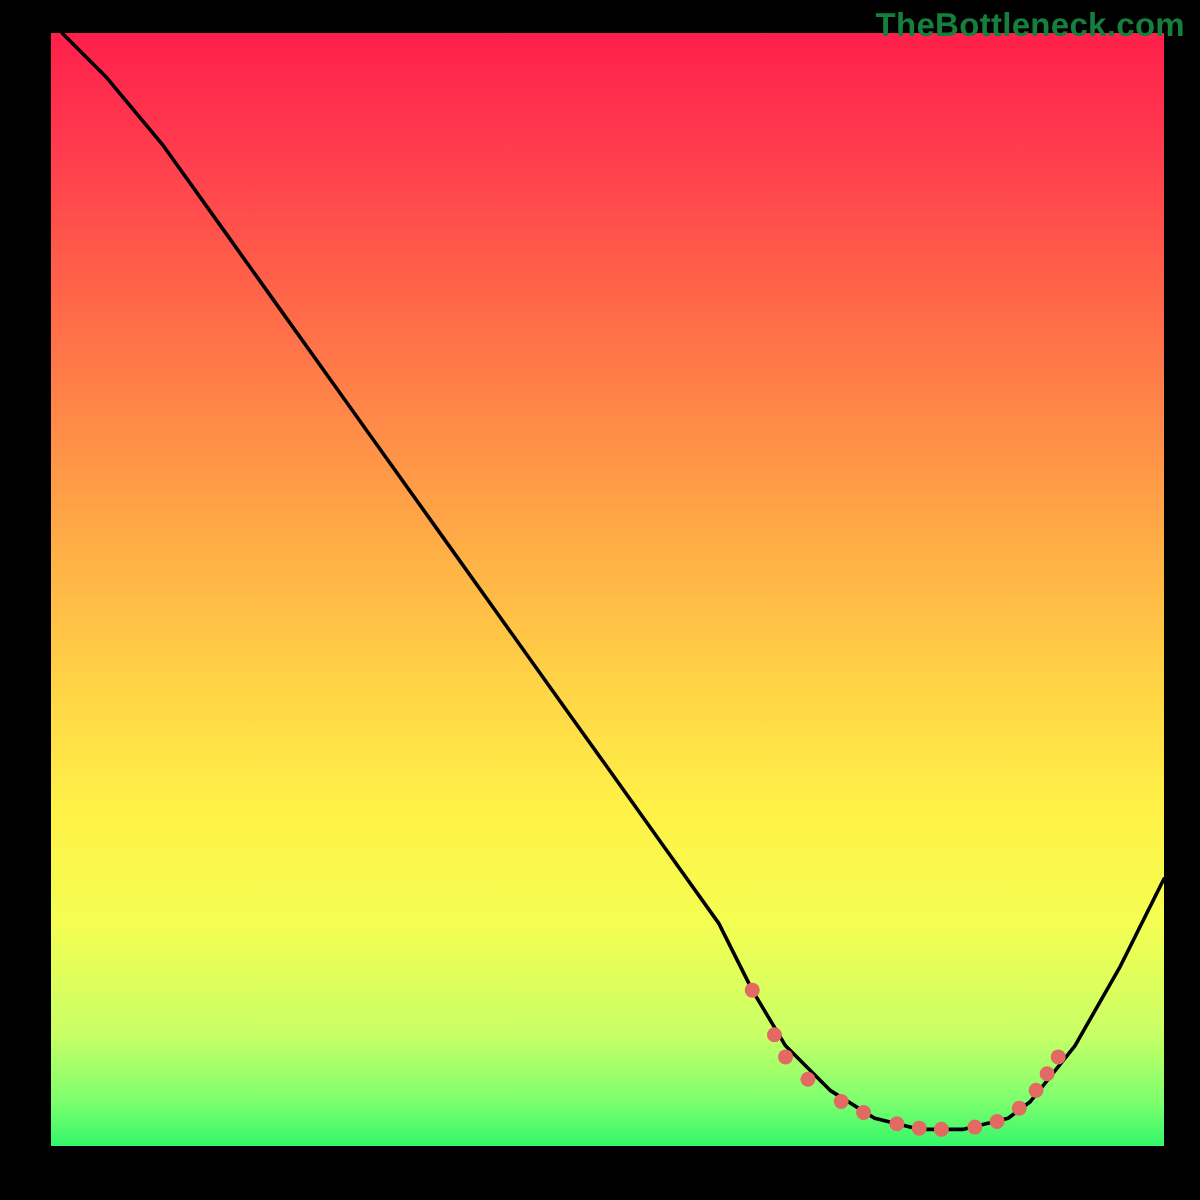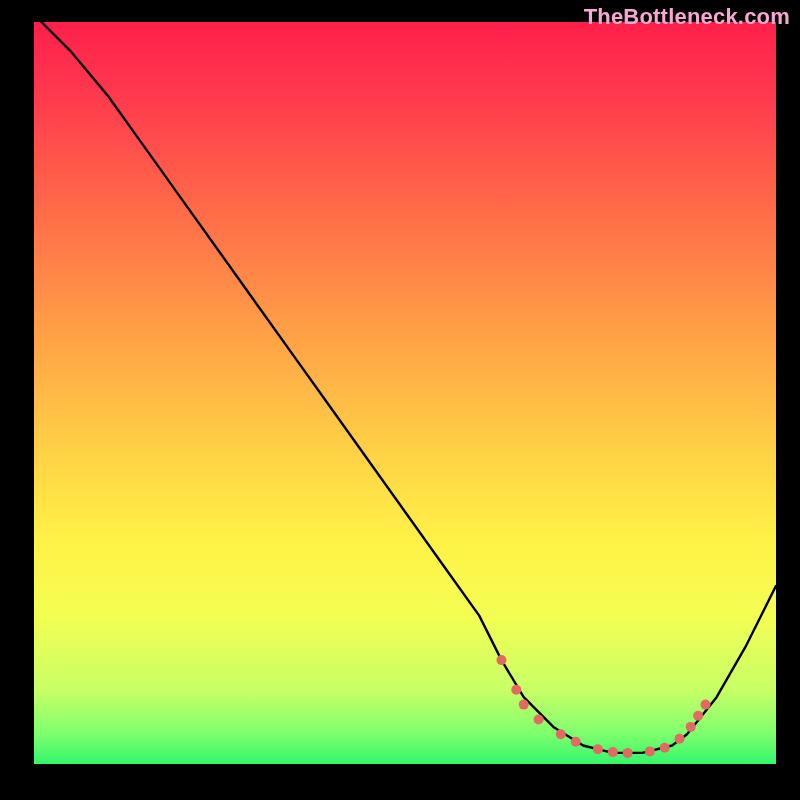--- a/index.html
+++ b/index.html
@@ -37,21 +37,21 @@
       #f4fe52 80%,
       #c8ff66 90%,
       #7dff6e 96%,
       #33f76a 100%
     );
   }
   .watermark {
     position: absolute;
     top: 4px;
     right: 10px;
-    color: #f9a8d4;
+    color: #15803d;
     font-size: 22px;
     font-weight: bold;
     letter-spacing: 0.2px;
     user-select: none;
   }
   svg.curve {
     position: absolute;
     left: 0;
     top: 0;
     width: 742px;

